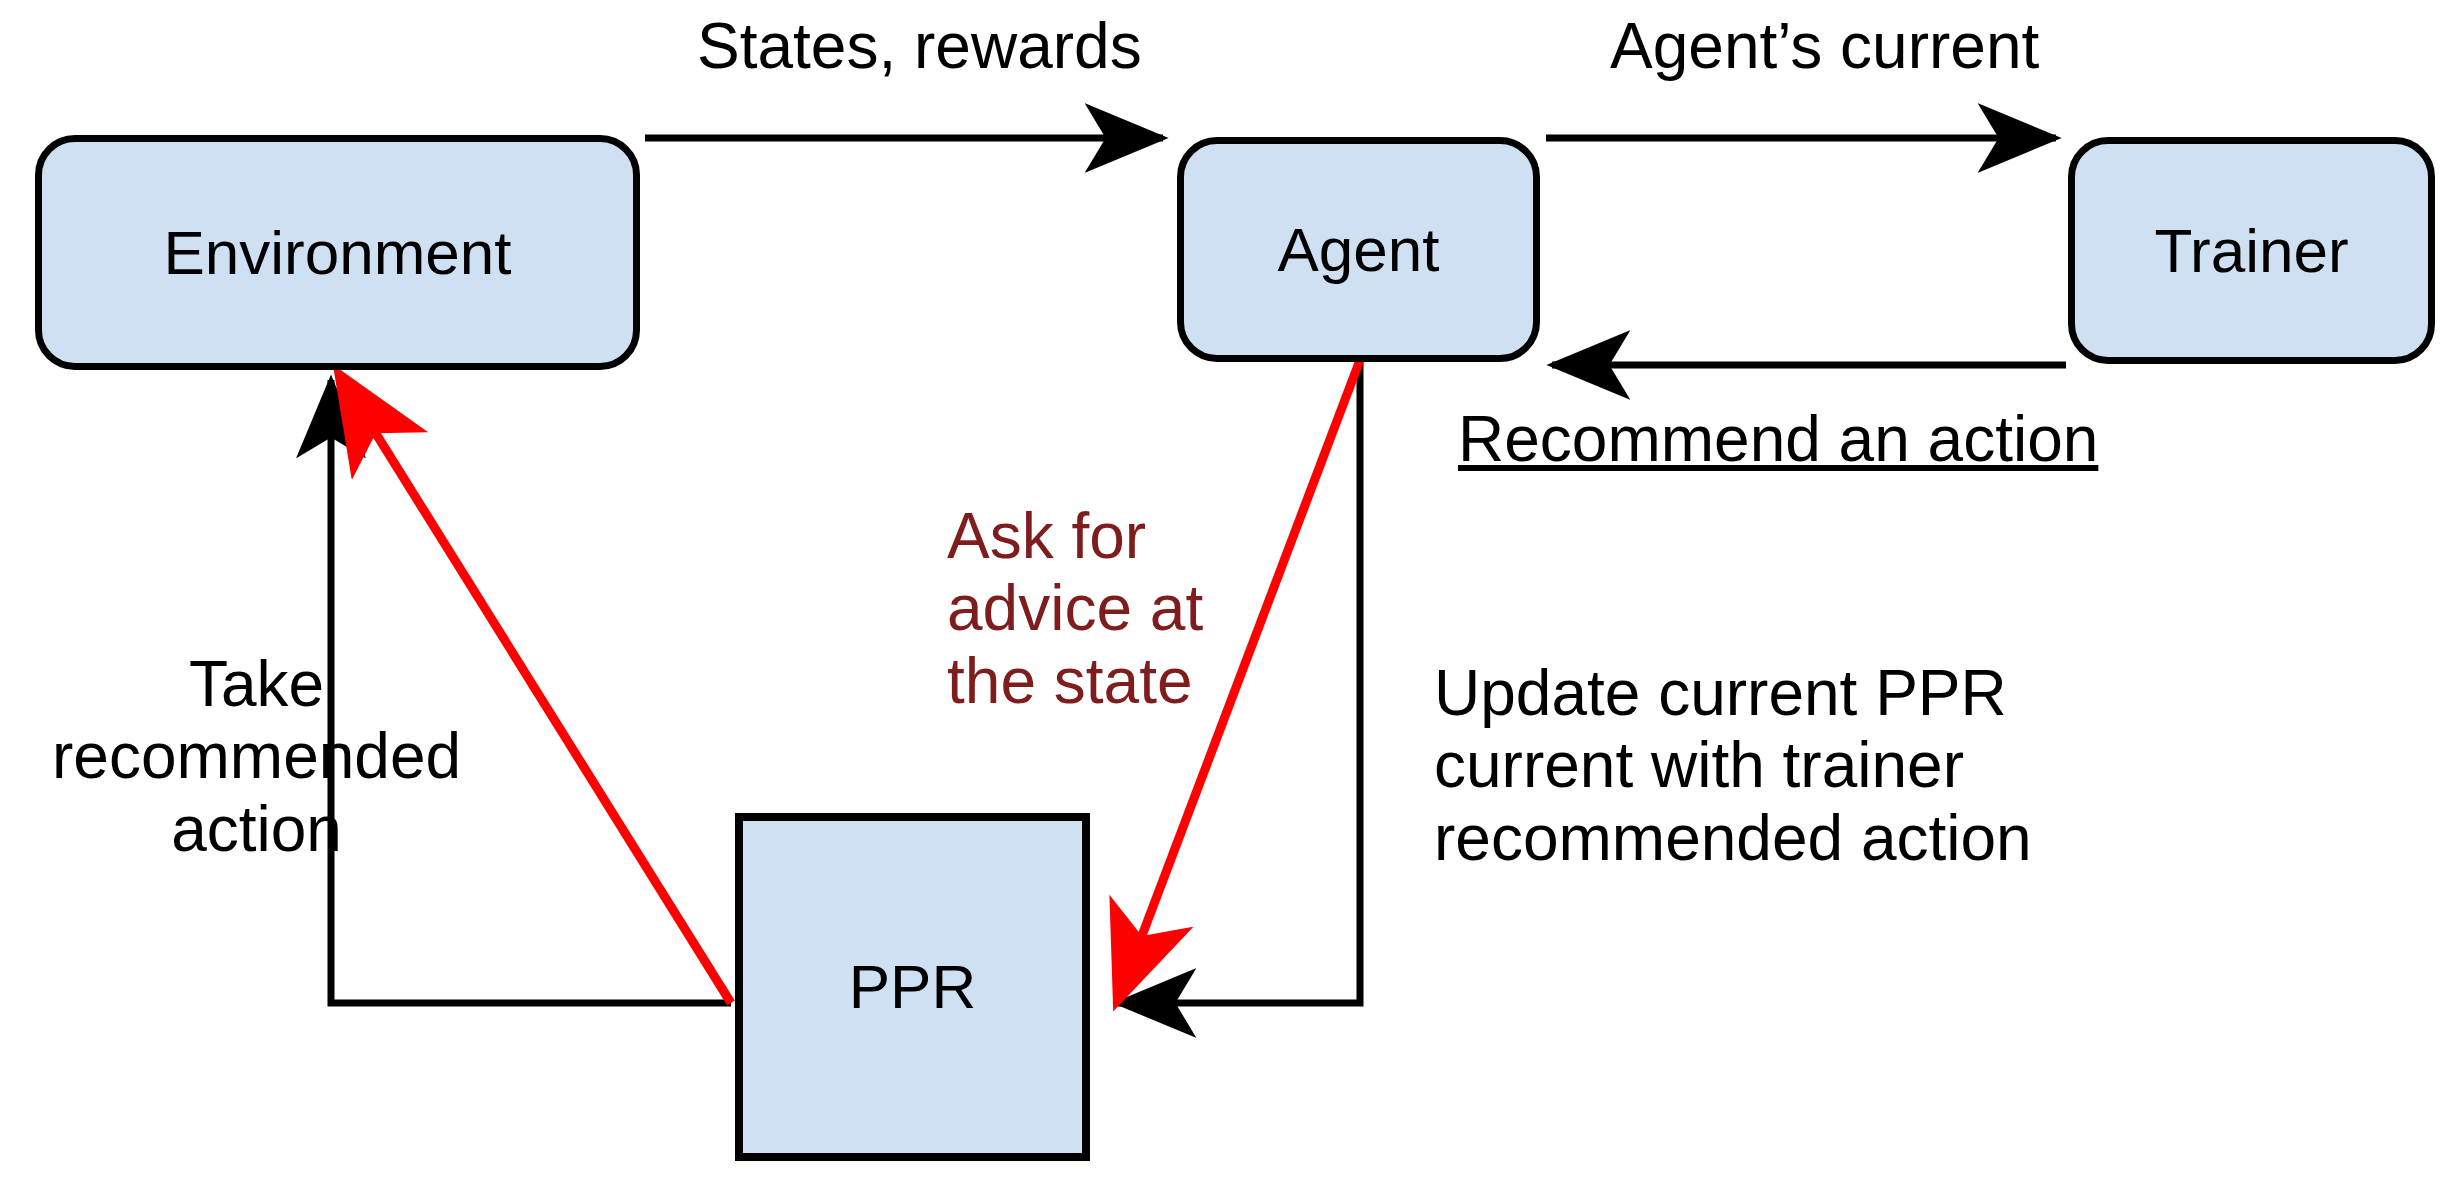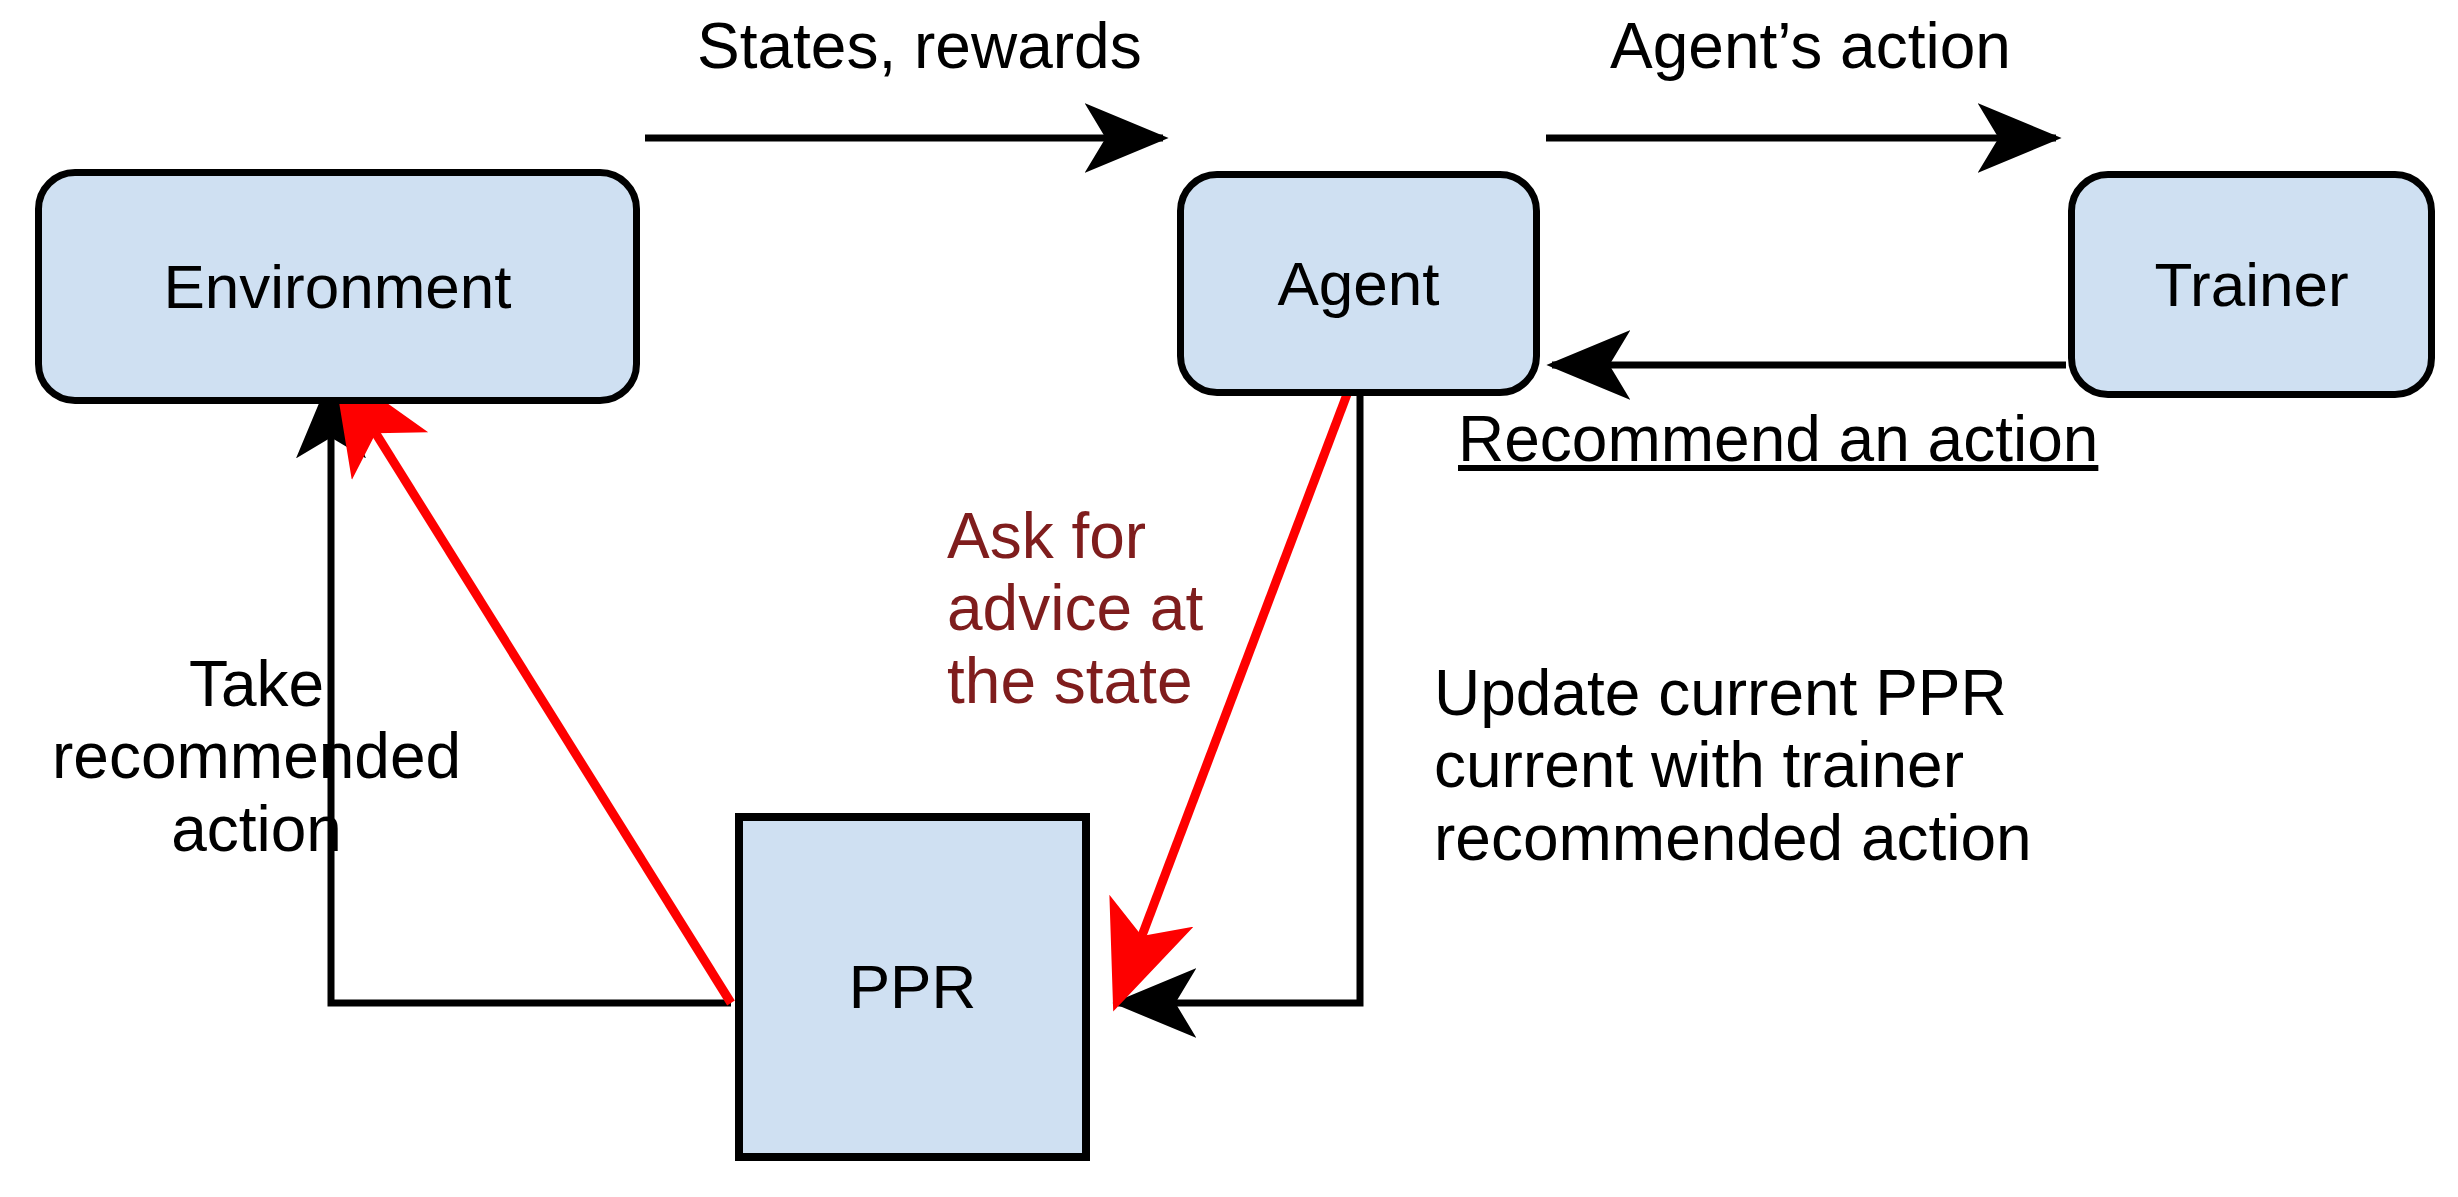--- a/index.html
+++ b/index.html
@@ -27,21 +27,21 @@
   .node {
     position: absolute;
     box-sizing: border-box;
     background: #cfe0f2;
     border: 7px solid #000000;
     display: flex;
     align-items: center;
     justify-content: center;
     color: #000000;
   }
-  .node.rounded { border-radius: 40px; margin-top: 34px; }
+  .node.rounded { border-radius: 40px; }
   .node.square  { border-radius: 0; border-width: 8px; }
   .node-label {
     font-size: 62px;
     line-height: 1;
     letter-spacing: 0px;
     white-space: nowrap;
   }
   .edge-label {
     position: absolute;
     font-size: 64px;
@@ -106,21 +106,21 @@
   <div class="node rounded" style="left:2068px; top:137px; width:367px; height:227px;">
     <span class="node-label">Trainer</span>
   </div>
 
   <div class="node square" style="left:735px; top:813px; width:355px; height:348px;">
     <span class="node-label">PPR</span>
   </div>
 
   <div class="edge-label" style="left:697px; top:10px;">States, rewards</div>
 
-  <div class="edge-label" style="left:1610px; top:10px;">Agent’s action</div>
+  <div class="edge-label" style="left:1610px; top:10px;">Agent’s current</div>
 
   <div class="edge-label" style="left:1458px; top:403px;text-decoration:underline;">Recommend an action</div>
 
   <div class="edge-label red" style="left:947px; top:500px;">Ask for
 advice at
 the state</div>
 
   <div class="edge-label" style="left:1434px; top:657px;">Update current PPR
 current with trainer
 recommended action</div>

